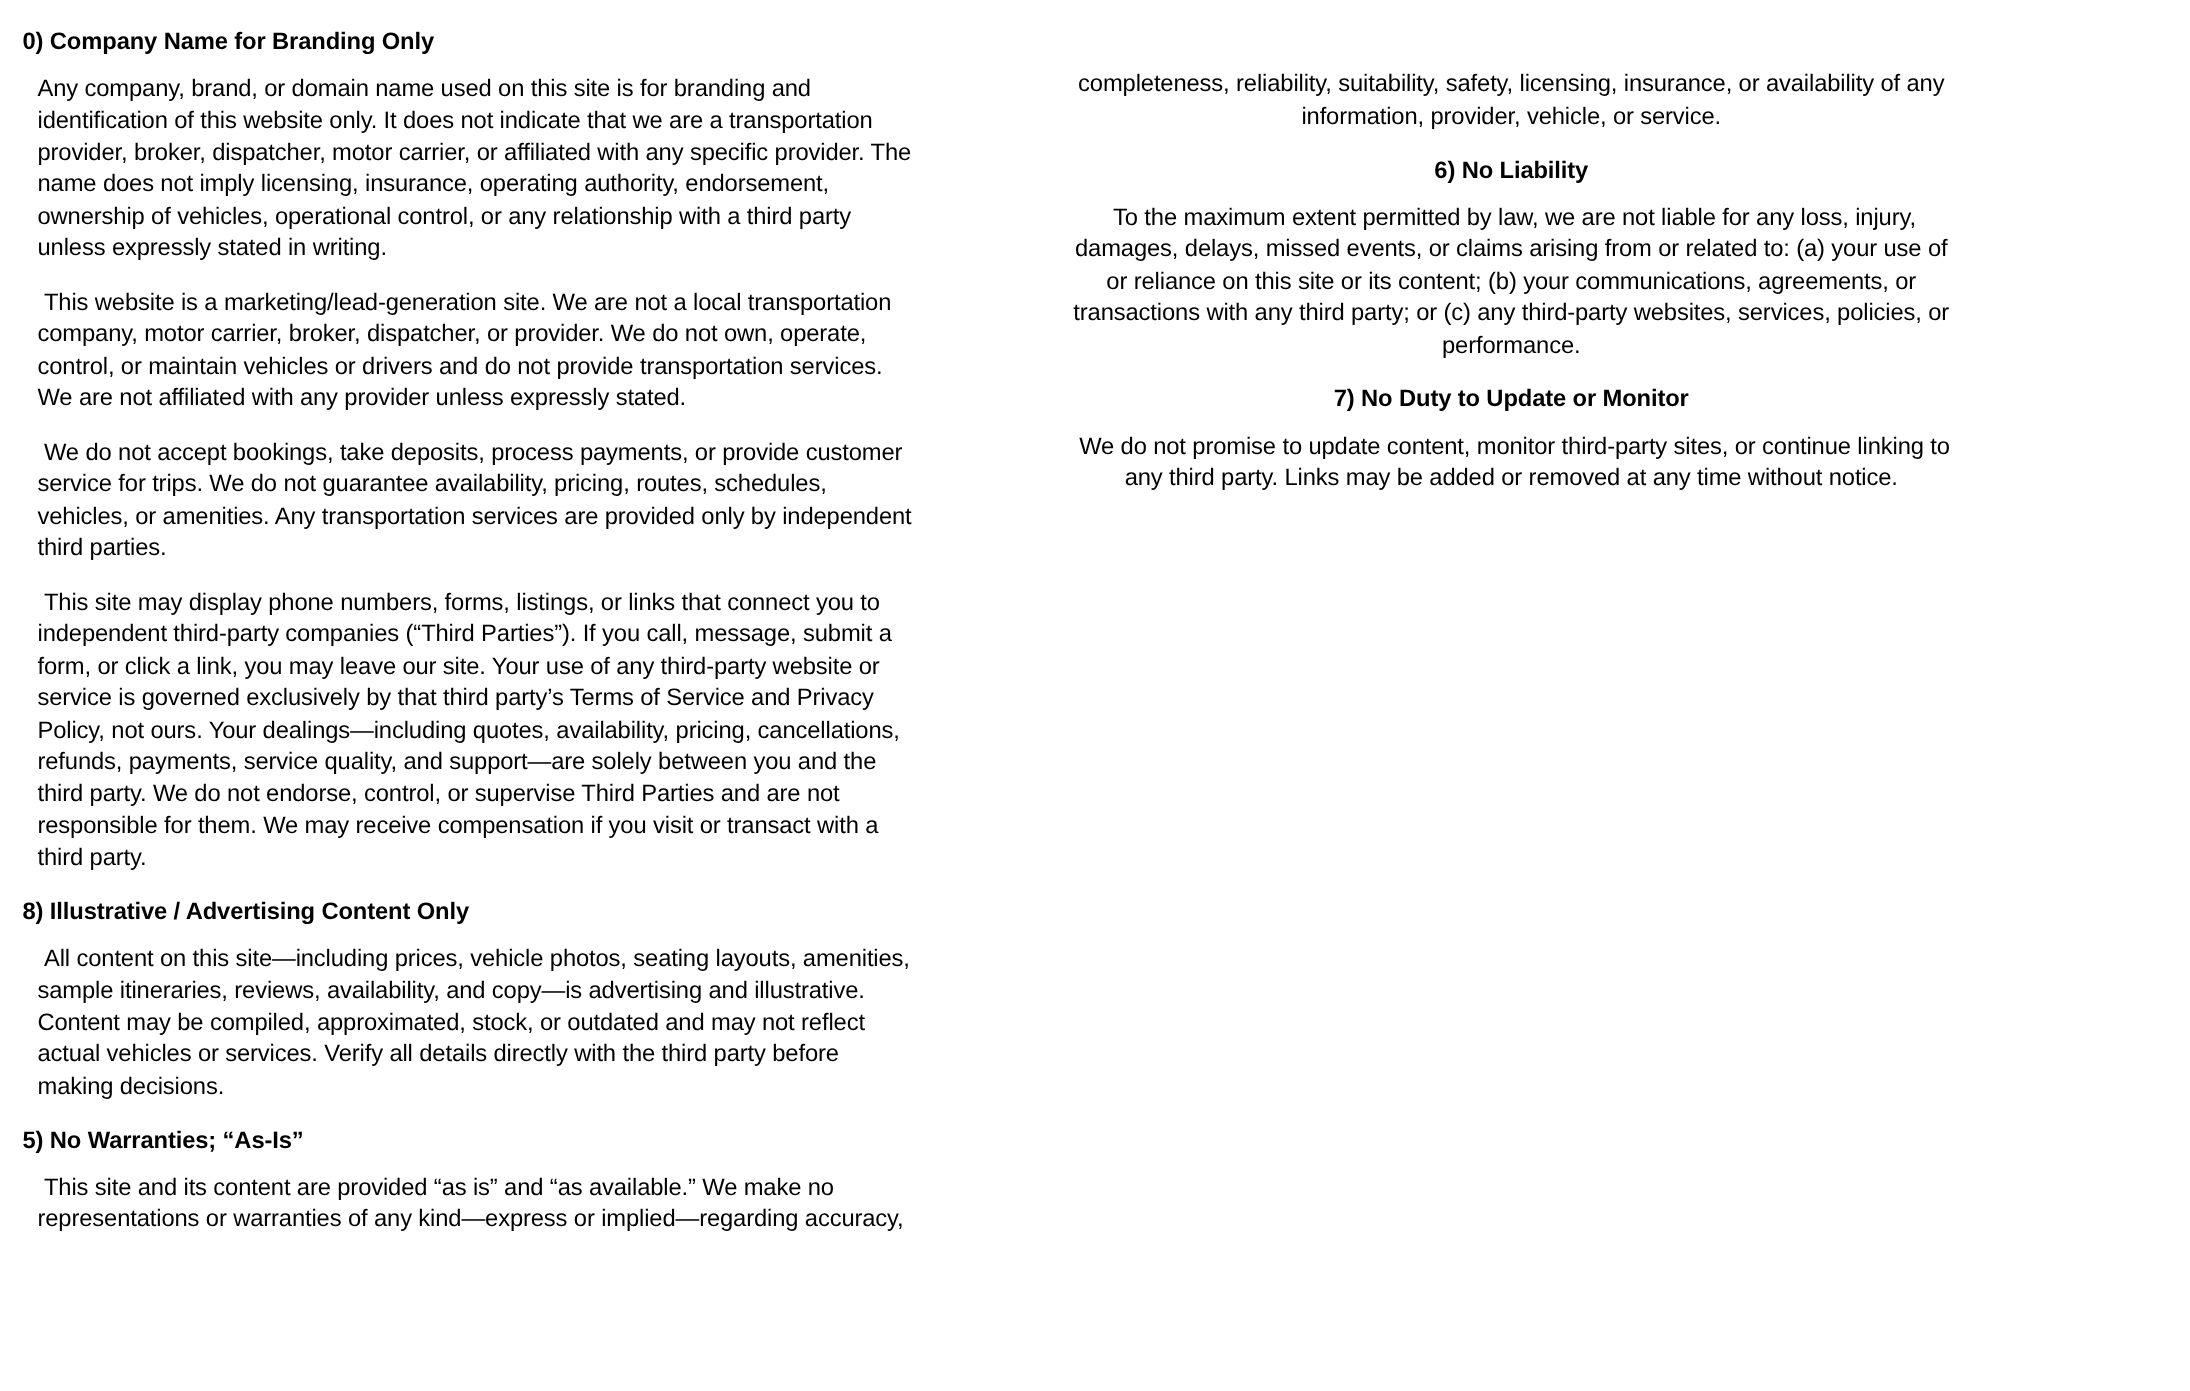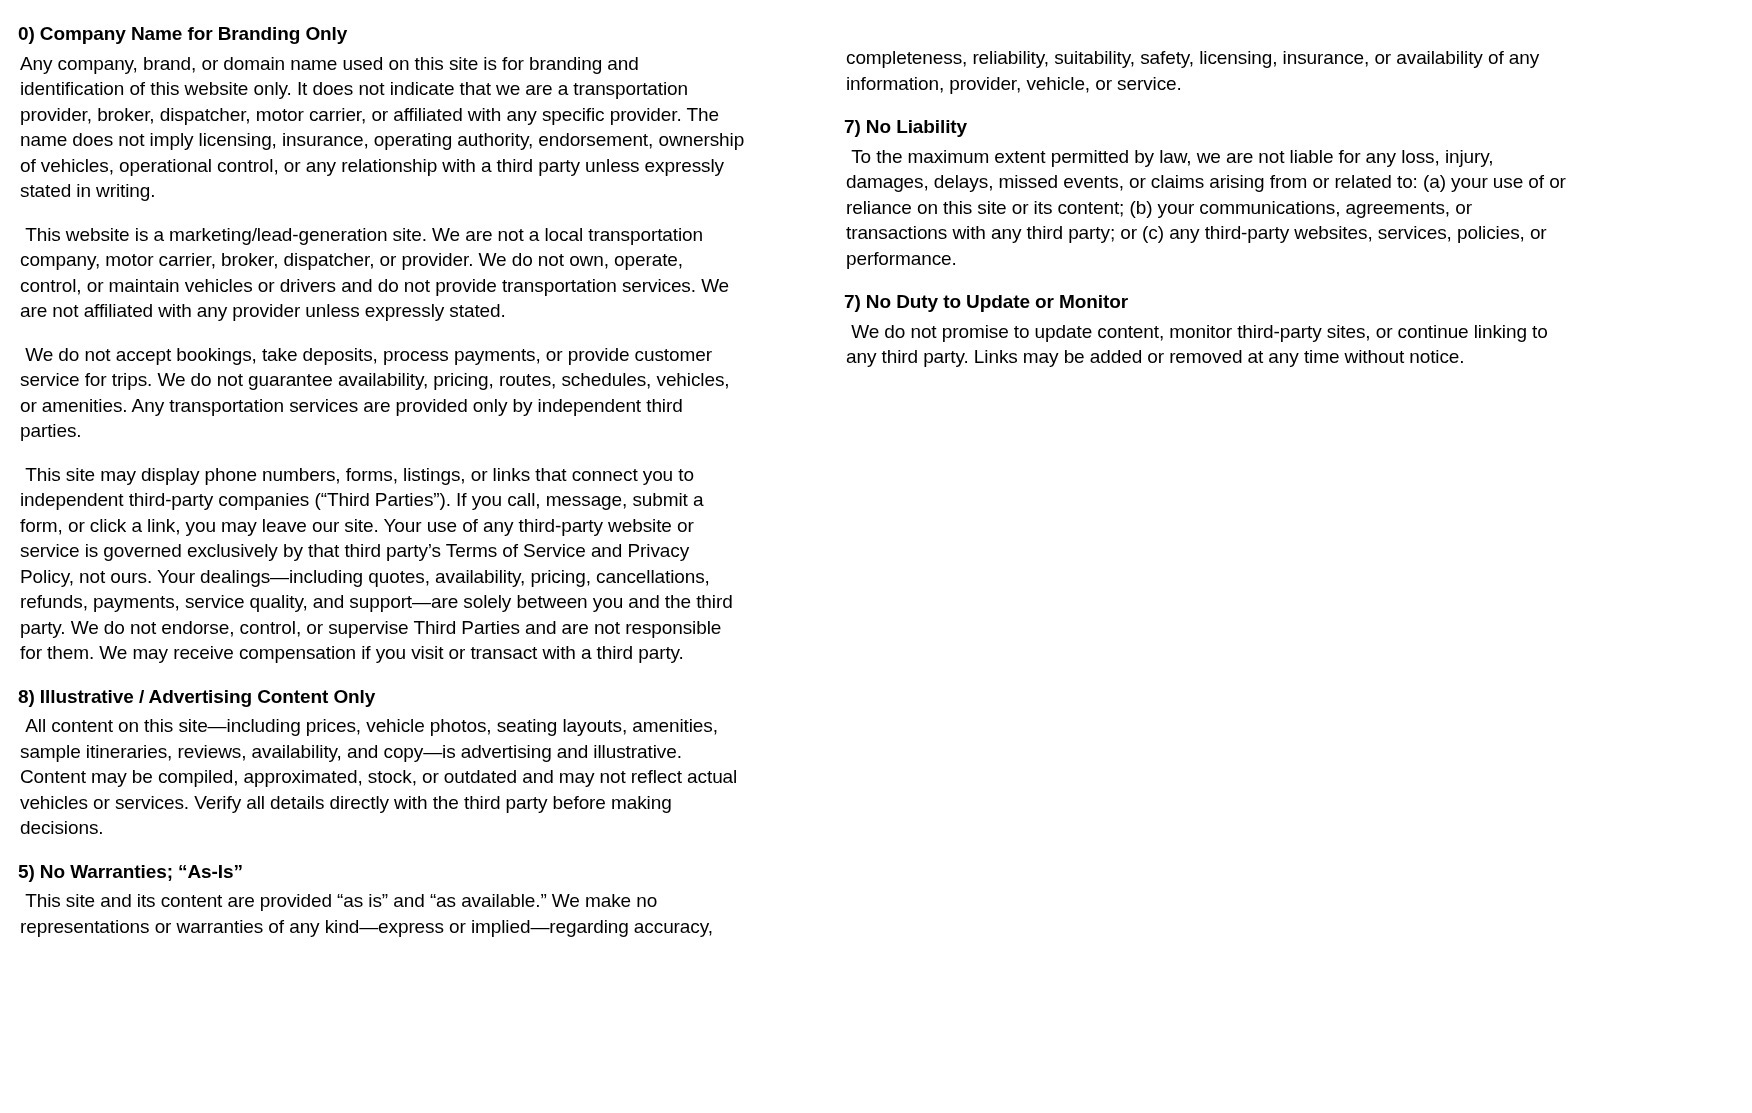--- a/index.html
+++ b/index.html
@@ -24,32 +24,33 @@
     padding: 21px 0 0 18px;
     box-sizing: border-box;
   }
   .col {
     width: 730px;
     flex: 0 0 auto;
   }
   .col-right {
     margin-left: 96px;
     padding-top: 22px;
+    text-align: center;
   }
   .section {
     margin: 0 0 18px 0;
   }
   .section-heading {
     margin: 0 0 4px 0;
     font-size: inherit;
     line-height: inherit;
     font-weight: 700;
   }
   .section-body {
-    margin: 2px;
+    margin: 12px;
     white-space: pre-wrap;
     font-weight: 400;
   }
   .section-body strong {
     font-weight: 400;
   }
 </style>
 </head>
 <body>
 
@@ -75,21 +76,21 @@
       <section class="section">
         <h3 class="section-heading">5) No Warranties; “As-Is”</h3>
         <p class="section-body"><span> This site and its content are provided </span><strong>“as is”</strong><span> and </span><strong>“as available.”</strong><span> We make </span><strong>no representations or warranties</strong><span> of any kind—express or implied—regarding accuracy,</span></p>
       </section>
     </div>
   <div class="col col-right">
       <section class="section">
         <p class="section-body"><span>completeness, reliability, suitability, safety, licensing, insurance, or availability of any information, provider, vehicle, or service.</span></p>
       </section>
       <section class="section">
-        <h3 class="section-heading">7) No Liability</h3>
+        <h3 class="section-heading">6) No Liability</h3>
         <p class="section-body"><span> To the maximum extent permitted by law, we are </span><strong>not liable</strong><span> for any loss, injury, damages, delays, missed events, or claims arising from or related to: (a) your use of or reliance on this site or its content; (b) your communications, agreements, or transactions with any third party; or (c) any third-party websites, services, policies, or performance.</span></p>
       </section>
       <section class="section">
         <h3 class="section-heading">7) No Duty to Update or Monitor</h3>
         <p class="section-body"><span> We </span><strong>do not</strong><span> promise to update content, monitor third-party sites, or continue linking to any third party. Links may be added or removed at any time without notice.</span></p>
       </section>
     </div>
 </div>
 
 </body></html>

